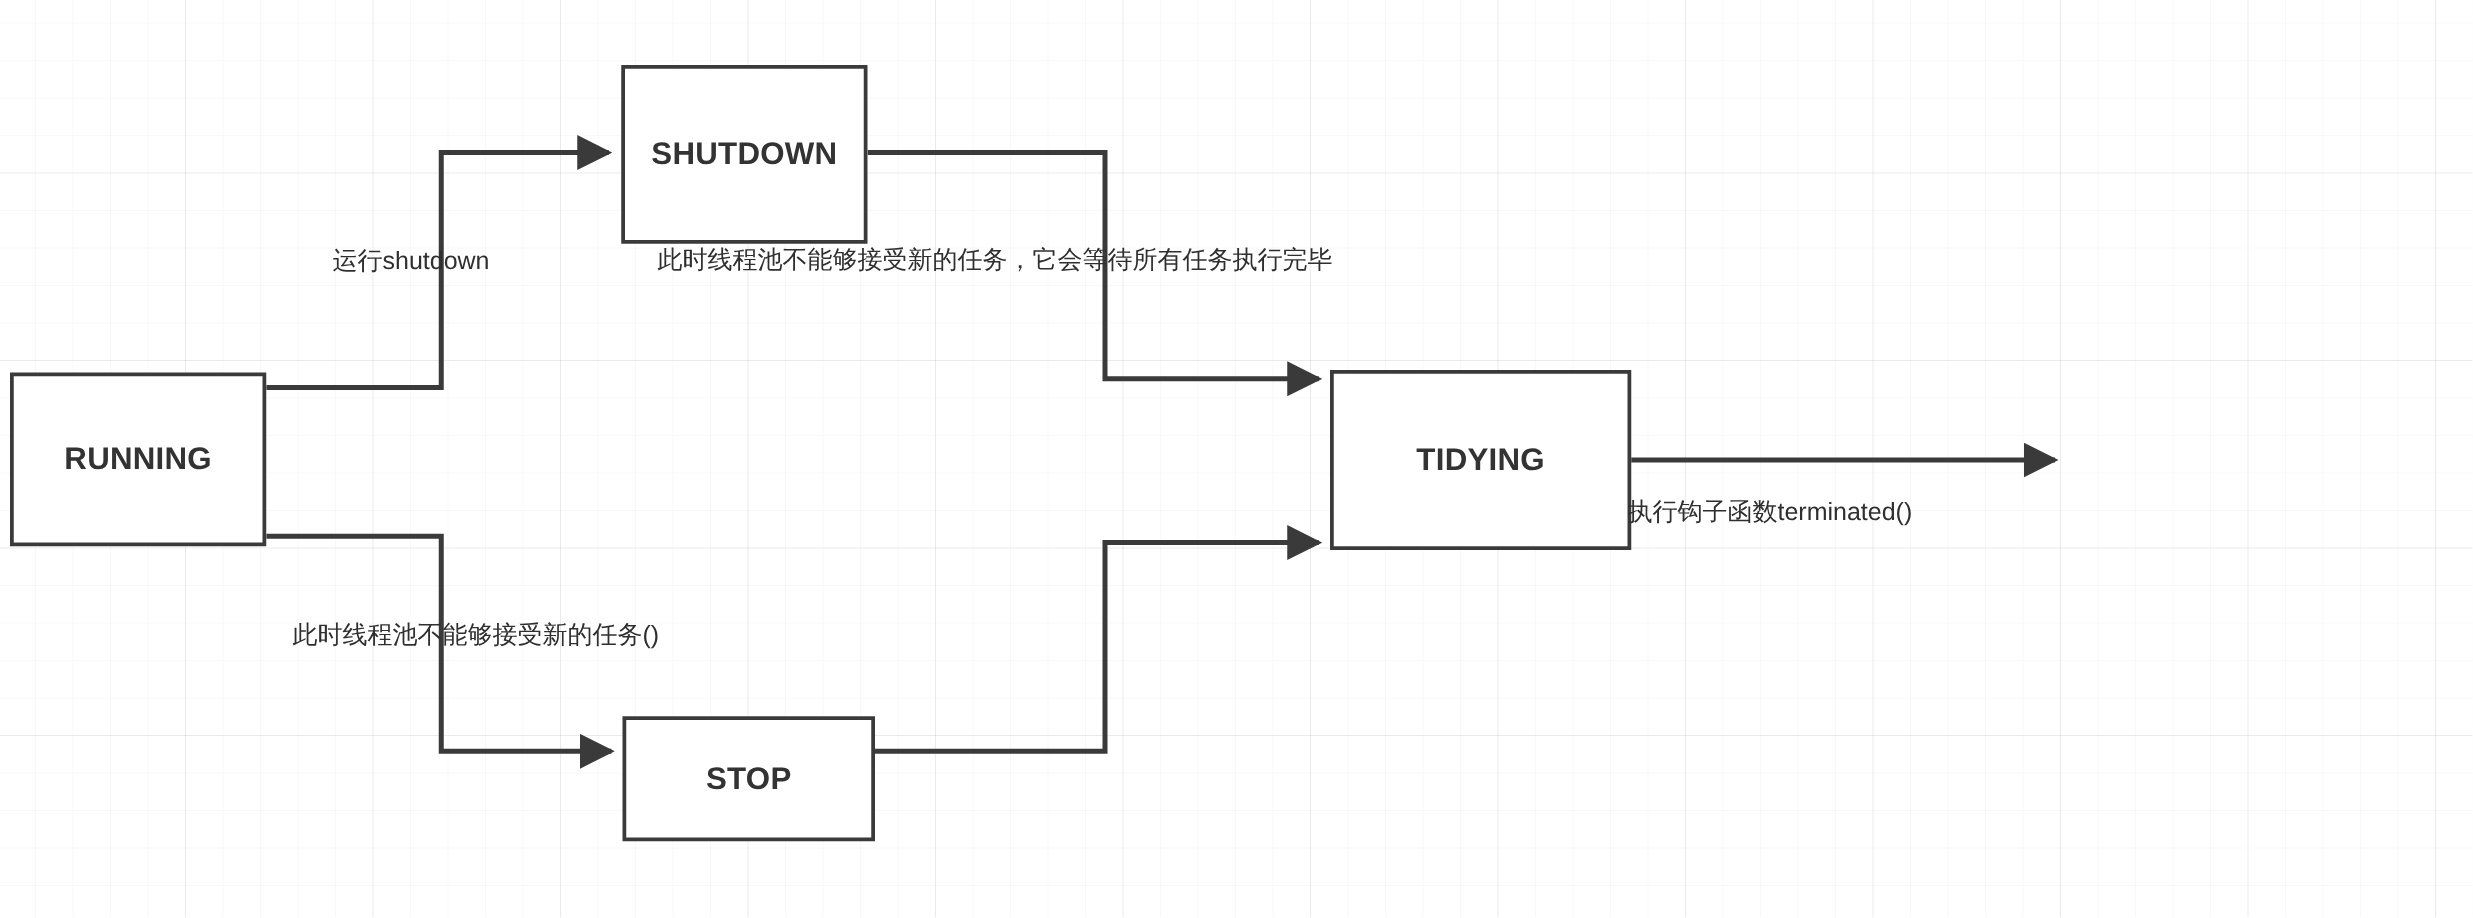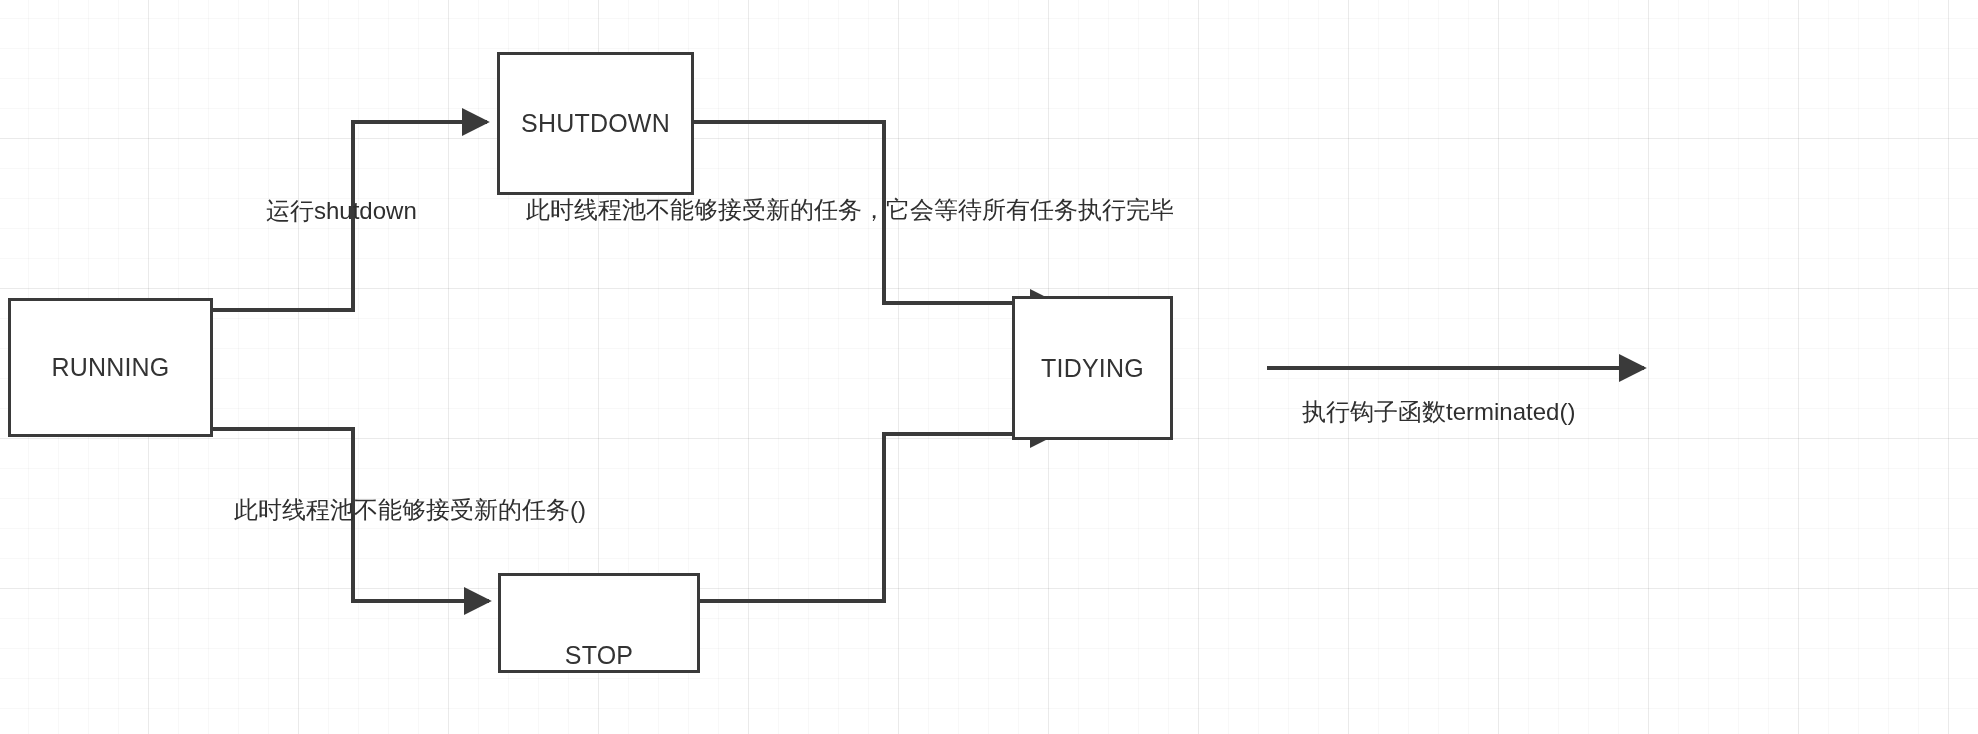--- a/index.html
+++ b/index.html
@@ -34,37 +34,37 @@
   }
   .node {
     position: absolute;
     border: 3px solid #3a3a3a;
     background: #ffffff;
     display: flex;
     align-items: center;
     justify-content: center;
     color: #333333;
     font-size: 25px;
-    font-weight: 400;
+    font-weight: 700;
     letter-spacing: 0.2px;
     font-family: "Liberation Sans", "DejaVu Sans", sans-serif;
   }
   .edge-label {
     position: absolute;
     color: #2f2f2f;
-    font-size: 24px;
+    font-size: 20px;
     white-space: nowrap;
     font-family: "Liberation Sans", "DejaVu Sans", sans-serif;
     line-height: 1;
     text-align: center;
   }
   #n-running   { left: 8px;    top: 298px; width: 205px; height: 139px; }
   #n-shutdown  { left: 497px;  top: 52px;  width: 197px; height: 143px; }
-  #n-stop      { left: 498px;  top: 573px; width: 202px; height: 100px; align-items: flex-end; }
-  #n-tidying   { left: 1012px; top: 296px; width: 161px; height: 144px; }
+  #n-stop      { left: 498px;  top: 573px; width: 202px; height: 100px; }
+  #n-tidying   { left: 1064px; top: 296px; width: 241px; height: 144px; }
   #n-terminated{ left: 1653px; top: 297px; width: 220px; height: 143px; }
 
   #lbl-shutdown      { left: 266px;  top: 199px; }
   #lbl-shutdownnow   { left: 234px;  top: 498px; }
   #lbl-top-note      { left: 526px;  top: 198px; }
   #lbl-bottom-note   { left: 503px;  top: 500px; }
   #lbl-hook          { left: 1302px; top: 357px; margin-top: 43px; }
 </style>
 </head>
 <body>

